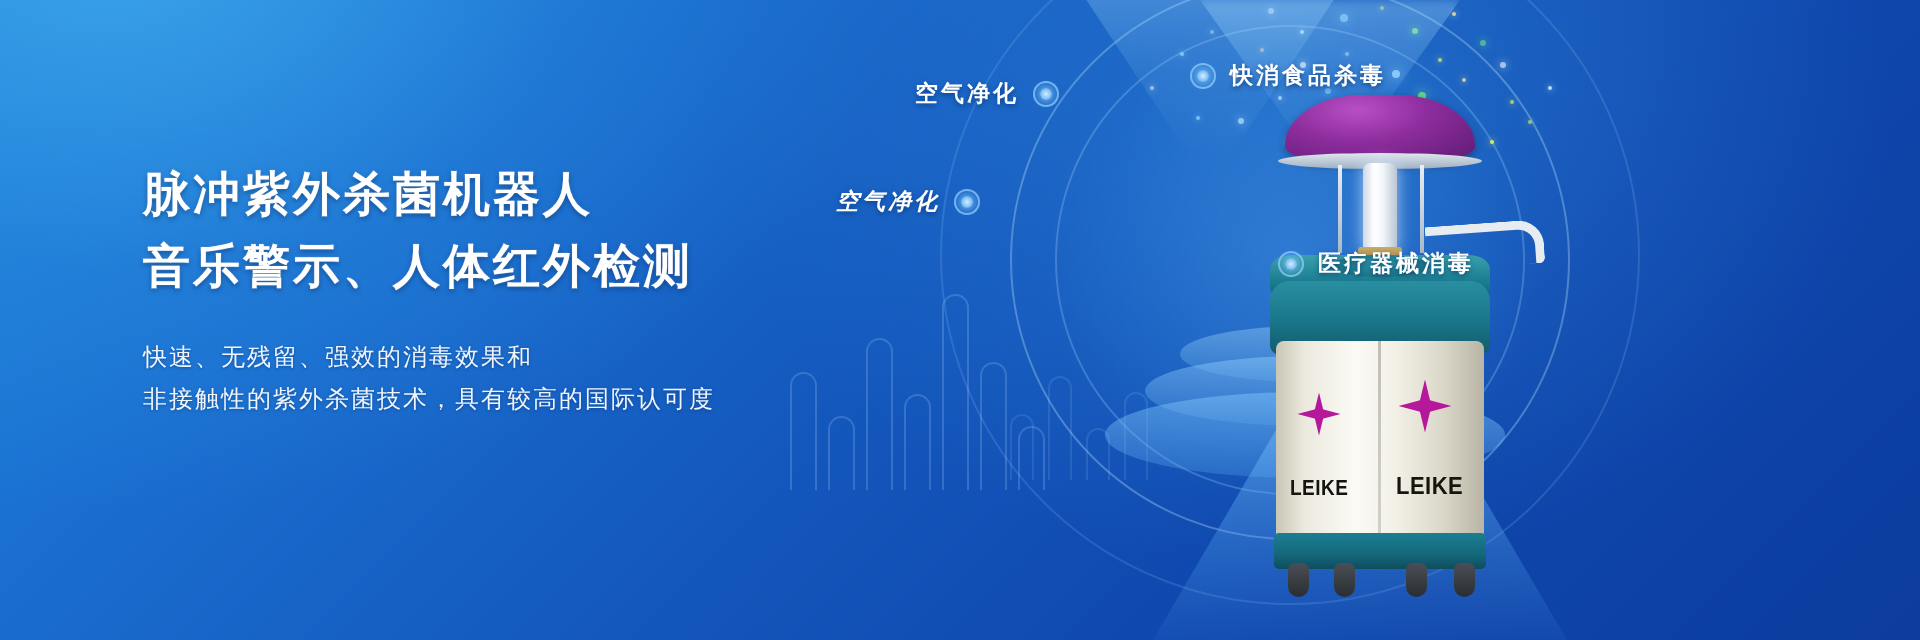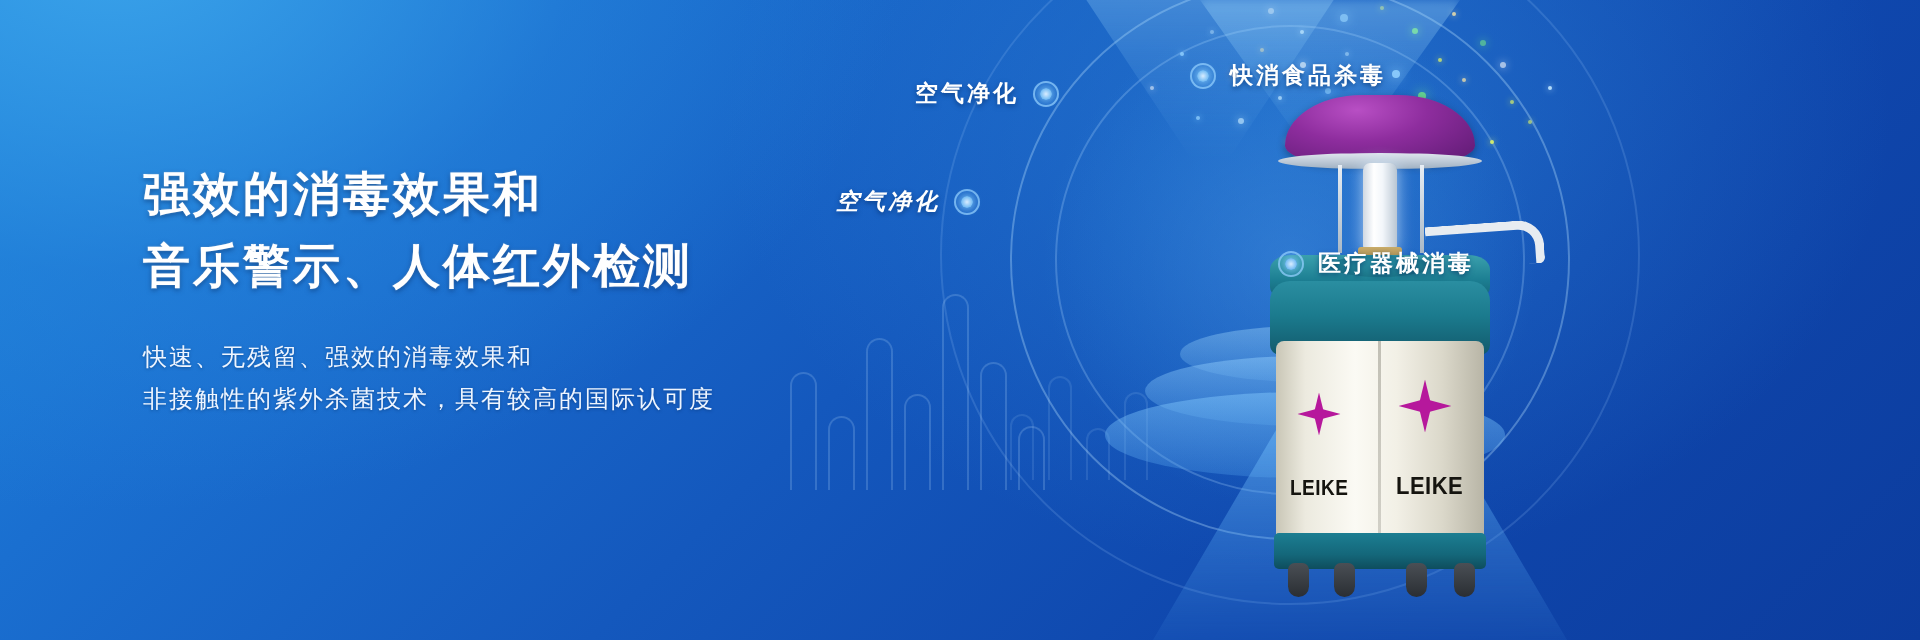--- a/index.html
+++ b/index.html
@@ -279,21 +279,21 @@
     <div class="brand b1">LEIKE</div>
     <div class="brand b2">LEIKE</div>
     <div class="base-plinth"></div>
     <div class="wheel w1"></div>
     <div class="wheel w2"></div>
     <div class="wheel w3"></div>
     <div class="wheel w4"></div>
   </div>
 
   <div id="copy">
-    <div class="headline">强效的消毒效果和</div>
+    <div class="headline">脉冲紫外杀菌机器人</div>
     <div class="headline">音乐警示、人体红外检测</div>
     <div class="subcopy">
       <div class="subline">快速、无残留、强效的消毒效果和</div>
       <div class="subline">非接触性的紫外杀菌技术，具有较高的国际认可度</div>
     </div>
   </div>
 
   <div class="callout rev" id="c-waste">
     <span class="node">
         <i class="ring"></i>

